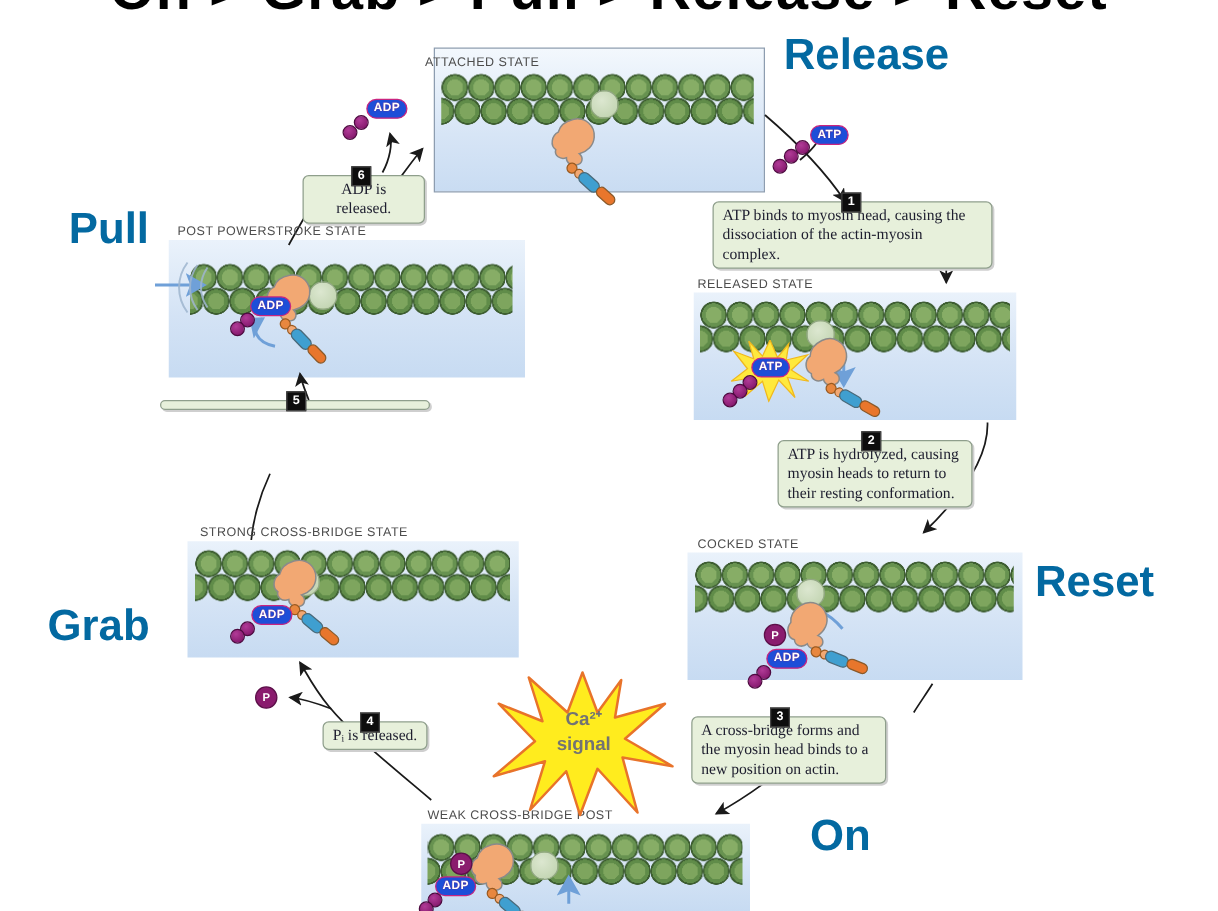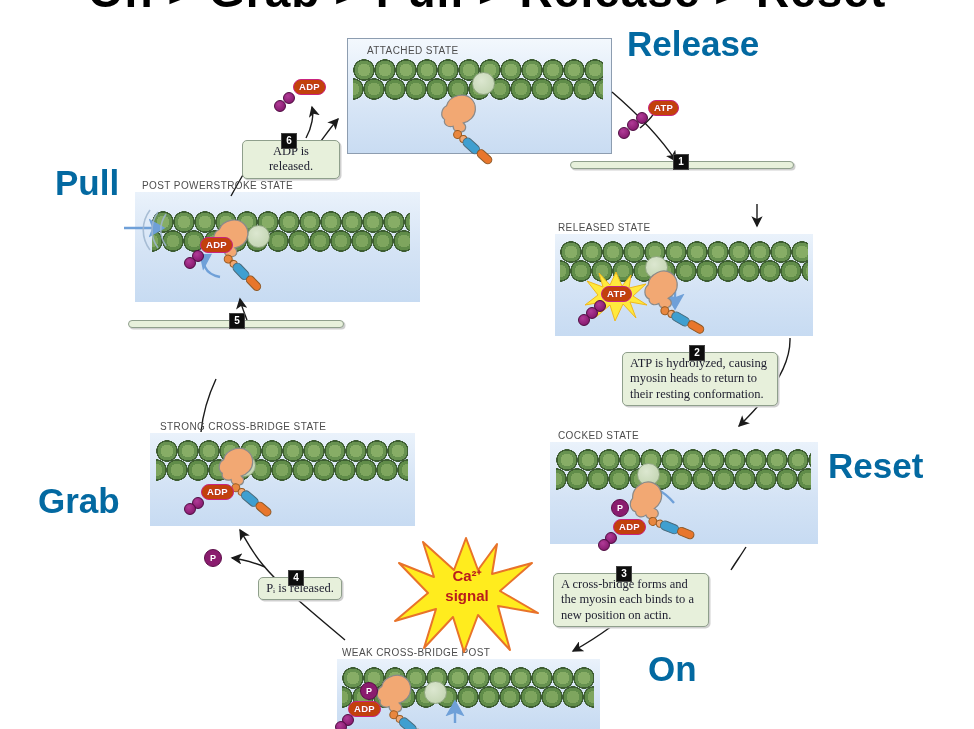--- a/index.html
+++ b/index.html
@@ -19,56 +19,56 @@
       radial-gradient(circle 11px at 11px 12px,#87ad66 0 6.5px,#679250 6.5px 9.4px,#3d5d31 9.4px 10.6px,transparent 11px),
       radial-gradient(circle 11px at 11px 12px,#7ea55e 0 6.5px,#608c49 6.5px 9.4px,#3d5d31 9.4px 10.6px,transparent 11px);
     background-size:21px 46px,21px 46px;
     background-repeat:repeat-x,repeat-x;
     background-position:0 0,10px 19px;}
   .pale-bead{position:absolute;width:21px;height:21px;border-radius:50%;z-index:3;
     background:radial-gradient(circle at 40% 35%,#dce7d0,#c6d7b6 70%,#aabf97);border:1px solid #93a884;}
   
   .myosin{position:absolute;z-index:3;}
   
-  .mol-oval{position:absolute;z-index:5;background:#c2410c;border:1.6px solid #c9247f;color:#fff;
+  .mol-oval{position:absolute;z-index:5;background:#1d4ed8;border:1.6px solid #c9247f;color:#fff;
     font-size:9.5px;font-weight:bold;border-radius:10px;padding:1px 5px 2px 5px;letter-spacing:.3px;
     text-shadow:0 0 1px #a1145f;}
   .bead{position:absolute;width:10px;height:10px;border-radius:50%;z-index:5;
     background:radial-gradient(circle at 38% 32%,#b13b97,#8a1d72 70%,#5e0e4d);border:1px solid #4e0a40;}
   .p-circle{position:absolute;z-index:5;width:16px;height:16px;border-radius:50%;background:#8a1c6e;
     border:1.5px solid #5c0f49;color:#fff;font-size:9px;font-weight:bold;display:flex;
     align-items:center;justify-content:center;}
   .burst{position:absolute;z-index:4;}
   
   .step-box{position:absolute;z-index:4;background:#e7f0db;border:1px solid #8f9f8c;border-radius:5px;
     box-shadow:1.5px 1.5px 0 #cfcfcf;font-family:"Liberation Serif",serif;font-size:12.5px;color:#1d1d2e;
     line-height:1.22;padding:3px 7px;}
   .step-badge{position:absolute;top:-8px;width:14px;height:14px;background:#0d0d0d;color:#fff;
     font-family:"Liberation Sans",sans-serif;font-size:10px;font-weight:bold;display:flex;
     align-items:center;justify-content:center;border:1px solid #444;}
   
-  .ca-text{position:absolute;z-index:5;text-align:center;font-weight:bold;font-size:15px;color:#b91c1c;line-height:20px;}
+  .ca-text{position:absolute;z-index:5;text-align:center;font-weight:bold;font-size:15px;color:#737373;line-height:20px;}
   
   #arrows{position:absolute;left:0;top:0;z-index:2;pointer-events:none;}
 </style>
 </head>
 <body>
 
 <div id="stage">
 
   <div class="cut-title">On &gt; Grab &gt; Pull &gt; Release &gt; Reset</div>
 
   <div class="stage-label" style="left:627px;top:24px;">Release</div>
   <div class="stage-label" style="left:55px;top:163px;text-align:center;">Pull</div>
   <div class="stage-label" style="left:38px;top:481px;">Grab</div>
   <div class="stage-label" style="left:828px;top:446px;">Reset</div>
   <div class="stage-label" style="left:648px;top:649px;">On</div>
 
   <div class="panel boxed" style="left:347px;top:38px;width:263px;height:114px;"></div>
-  <div class="state-title" style="left:367px;top:45px;">ATTACHED STATE</div>
+  <div class="state-title" style="left:340px;top:45px;">ATTACHED STATE</div>
   <div class="filament" style="left:353px;top:58px;width:250px;"></div>
   <div class="pale-bead" style="left:472px;top:72px;"></div>
   <svg class="myosin" style="left:422px;top:93px;transform:rotate(4deg);" width="84" height="72" viewBox="0 0 84 72">
     <path d="M34 3 C44 0 52 7 52 16 C52 23 47 28 41 30 C45 33 44 38 40 39 C36 41 31 38 31 34 C26 36 21 33 22 28 C17 25 18 17 23 14 C24 8 28 5 34 3 Z" fill="#f2a873" stroke="#8a8a8a" stroke-width="1.2"></path>
     <circle cx="36" cy="42" r="4" fill="#e8873f" stroke="#9a5a20"></circle>
       <circle cx="42" cy="46" r="3.5" fill="#f2a873" stroke="#9a5a20"></circle>
     <g transform="translate(50,52) rotate(38)">
         <rect x="-9" y="-4.5" width="19" height="9" rx="4.5" fill="#3f9fd0" stroke="#4a6a7a"></rect>
       </g>
     <g transform="translate(64,62) rotate(38)">
@@ -232,28 +232,29 @@
     </g>
   </svg>
 
   <span class="mol-oval" style="left:648px;top:100px;">ATP</span>
   <span class="bead" style="left:636px;top:112px;"></span>
   <span class="bead" style="left:627px;top:119px;"></span>
   <span class="bead" style="left:618px;top:127px;"></span>
 
   <div class="step-box" style="left:570px;top:161px;width:208px;">
     <div class="step-badge" style="left:102px;">1</div>
+    <span>ATP binds to myosin head, causing the dissociation of the actin-myosin complex.</span>
   </div>
   <div class="step-box" style="left:622px;top:352px;width:140px;">
     <div class="step-badge" style="left:66px;">2</div>
     <span>ATP is hydrolyzed, causing myosin heads to return to their resting conformation.</span>
   </div>
   <div class="step-box" style="left:553px;top:573px;width:140px;">
     <div class="step-badge" style="left:62px;">3</div>
-    <span>A cross-bridge forms and the myosin each binds to a new position on actin.</span>
+    <span>A cross-bridge forms and the myosin head binds to a new position on actin.</span>
   </div>
   <div class="step-box" style="left:258px;top:577px;width:68px;text-align:center;">
     <div class="step-badge" style="left:29px;">4</div>
     <span>Pᵢ is released.</span>
   </div>
   <div class="step-box" style="left:128px;top:320px;width:200px;">
     <div class="step-badge" style="left:100px;">5</div>
   </div>
   <div class="step-box" style="left:242px;top:140px;width:82px;text-align:center;">
     <div class="step-badge" style="left:38px;">6</div>

